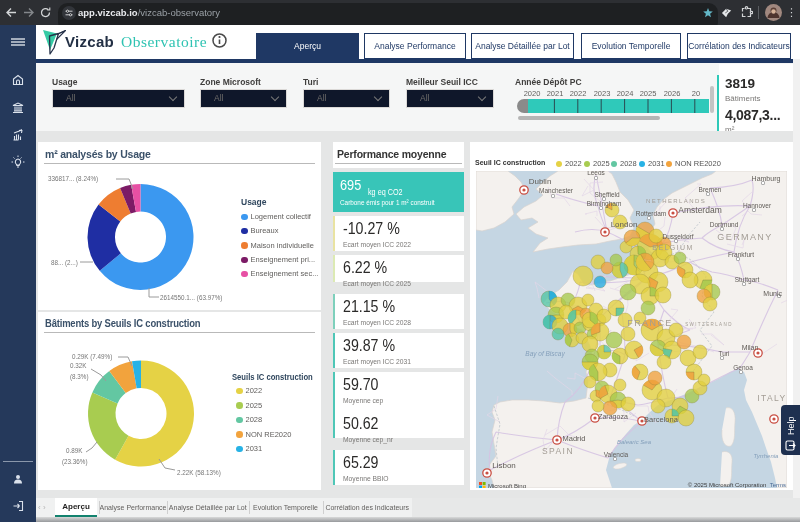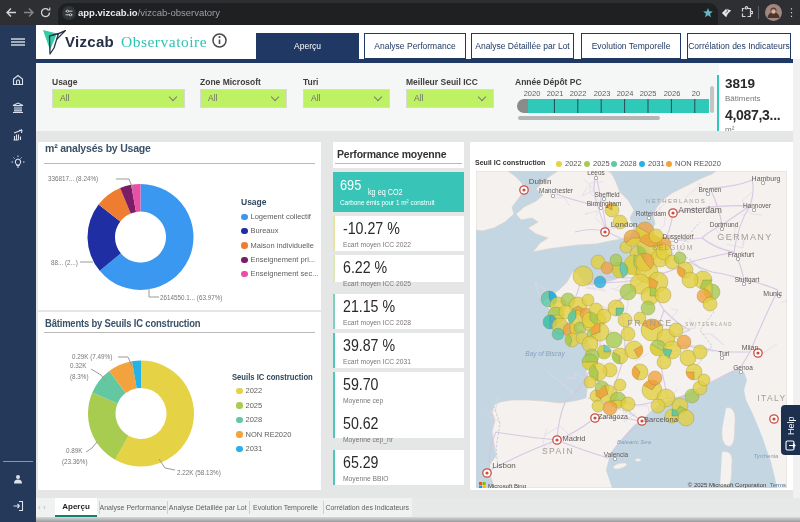--- a/index.html
+++ b/index.html
@@ -11,21 +11,21 @@
 
 #sbar{left:0;top:25px;width:36px;height:497px;background:#25395b}
 
 #hdr{left:36px;top:25px;width:764px;height:34px;background:#fff}
 #hline{left:36px;top:59px;width:757px;height:4px;background:#1f3864}
 .htab{top:33px;height:26px;border:1px solid #1f3864;background:#fff;color:#1f3864;font-size:8.5px;text-align:center;display:flex;align-items:center;justify-content:center}
 .htab.on{background:#1f3864;color:#fff;border-color:#1f3864}
 
 #fbar{left:36px;top:63px;width:757px;height:68px;background:#f5f6f6}
 .flab{top:77px;font-size:8.5px;font-weight:bold;color:#3f3e3d;white-space:nowrap}
-.fdd{top:89px;height:19px;background:#bef264;border:1px solid #dbd9d7;font-size:8.5px;color:#6e6c6a;line-height:17px;padding-left:7px}
+.fdd{top:89px;height:19px;background:#0f172a;border:1px solid #dbd9d7;font-size:8.5px;color:#6e6c6a;line-height:17px;padding-left:13px}
 .chev{position:absolute;right:8px;top:5px;width:6px;height:6px;border-right:1px solid #7a7a7a;border-bottom:1px solid #7a7a7a;transform:rotate(45deg);margin-top:-1px}
 .yr{top:89px;font-size:7.5px;color:#605e5c;width:24px;text-align:center}
 #stats{left:719px;top:64px;width:74px;height:70px;background:#fff}
 #stats .tbord{position:absolute;left:-2.5px;top:11px;width:2.5px;height:59px;background:#2ec9b8}
 
 #main{left:36px;top:131px;width:757px;height:367px;background:#e5e6e6}
 .panel{background:#fff}
 .ptitle{font-size:10.5px;font-weight:bold;color:#3b5169;letter-spacing:-0.2px;white-space:nowrap}
 .punder{height:1px;background:#b9b9b9}
 
@@ -181,21 +181,21 @@
   <div class="tbord"></div>
   <div class="abs" style="left:6px;top:12px;font-size:13.5px;font-weight:bold;color:#2b2a29">3819</div>
   <div class="abs" style="left:6px;top:30px;font-size:8px;color:#7a7876">Bâtiments</div>
   <div class="abs" style="left:6px;top:43px;font-size:14px;font-weight:bold;color:#2b2a29;letter-spacing:-0.3px">4,087,3...</div>
   <div class="abs" style="left:6px;top:61px;font-size:8px;color:#7a7876">m²</div>
 </div>
 
 <div class="abs" id="main"></div>
 
 <div class="abs panel" id="pa" style="left:38px;top:142px;width:283px;height:168px">
-  <div class="abs ptitle" style="left:7px;top:0">m² analysés by Usage</div>
+  <div class="abs ptitle" style="left:7px;top:6px">m² analysés by Usage</div>
   <div class="abs punder" style="left:6px;top:21px;width:271px"></div>
   <svg id="d1svg" width="283" height="168" viewBox="0 0 283 168" style="position:absolute;left:0;top:0">
       <path d="M102.50,42.00 A53,53 0 1 1 61.73,128.86 L82.88,111.29 A25.5,25.5 0 1 0 102.50,69.50 Z" fill="#3b98f0"></path>
       <path d="M61.73,128.86 A53,53 0 0 1 60.56,62.59 L82.32,79.41 A25.5,25.5 0 0 0 82.88,111.29 Z" fill="#1f2ea3"></path>
       <path d="M60.56,62.59 A53,53 0 0 1 82.09,46.09 L92.68,71.47 A25.5,25.5 0 0 0 82.32,79.41 Z" fill="#ee7d31"></path>
       <path d="M82.09,46.09 A53,53 0 0 1 93.16,42.83 L98.01,69.90 A25.5,25.5 0 0 0 92.68,71.47 Z" fill="#7c1b66"></path>
       <path d="M93.16,42.83 A53,53 0 0 1 102.50,42.00 L102.50,69.50 A25.5,25.5 0 0 0 98.01,69.90 Z" fill="#e750a4"></path>
     </svg>
   <div class="abs callout" style="left:10px;top:32px">336817... (8.24%)</div>
   <svg class="abs" style="left:78px;top:34px" width="20" height="16">

